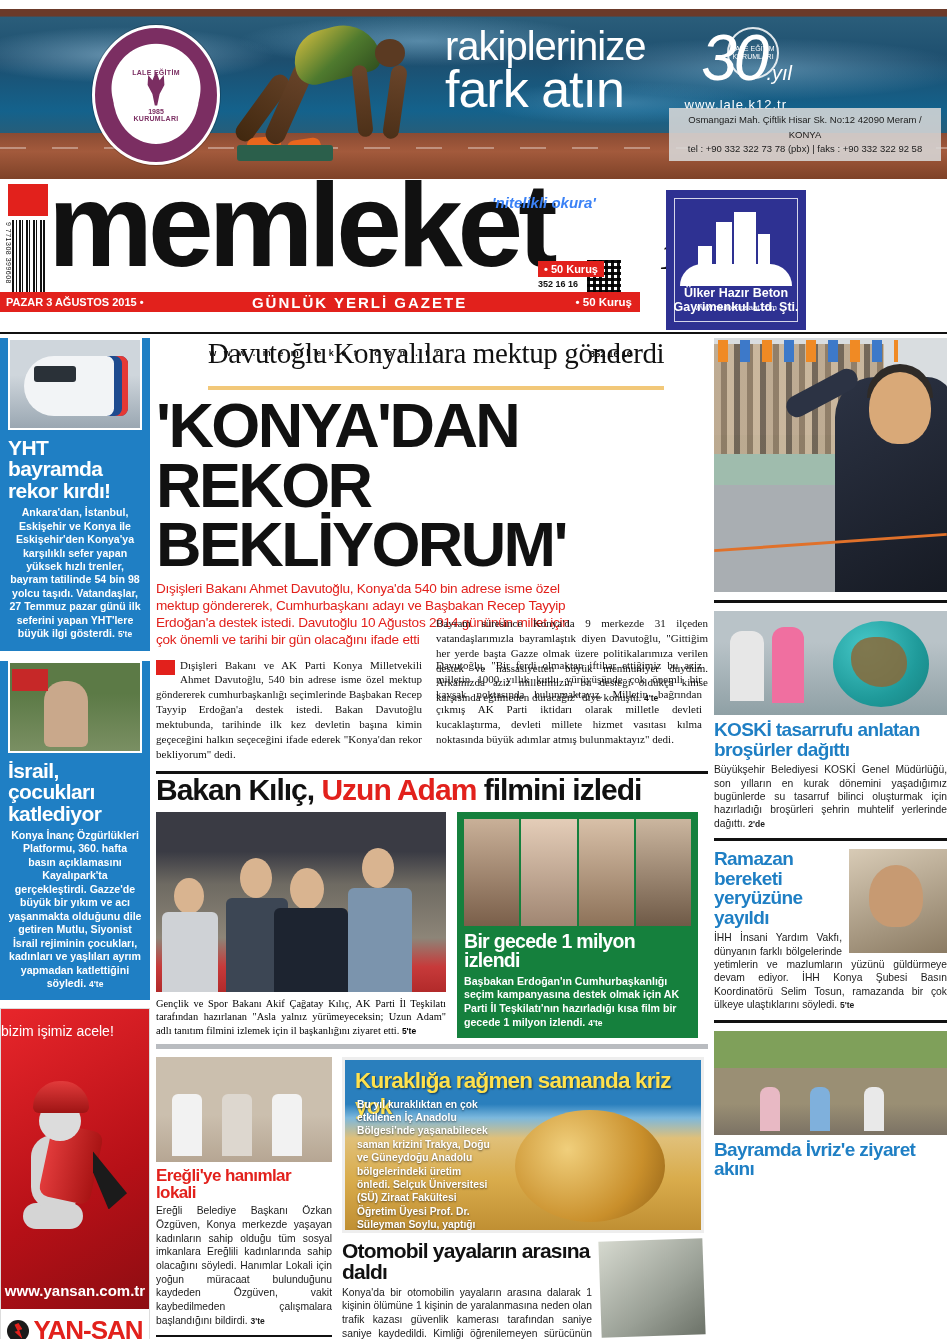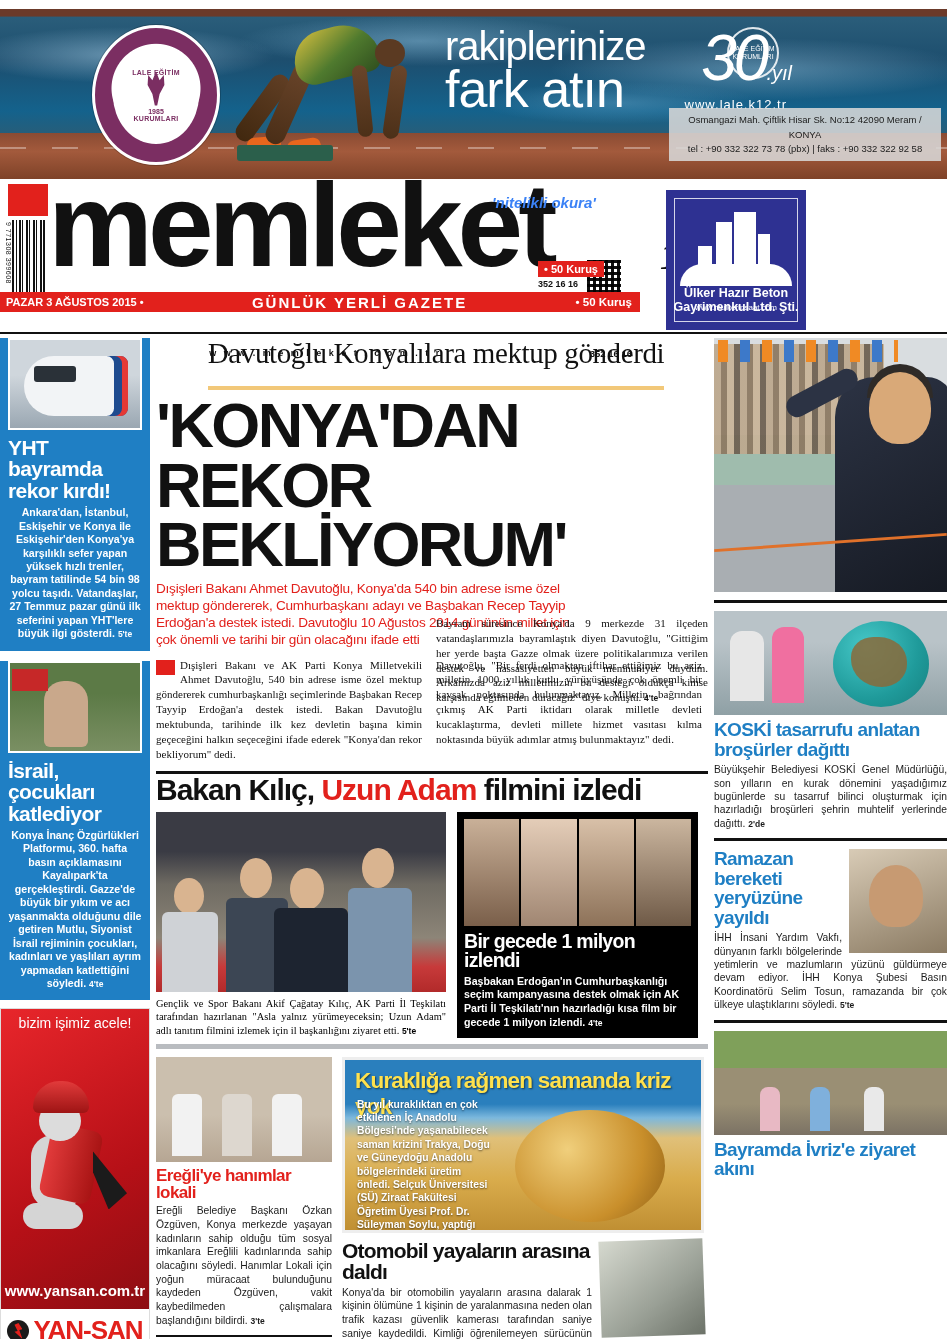--- a/index.html
+++ b/index.html
@@ -209,21 +209,21 @@
   .blue-box p .pg { font-size: 8.5px; }
   .blue-gap { height: 10px; background: #fff; }
 
   .yansan {
     margin-top: 8px; width: 150px; background: #fff; border: 1px solid #ddd;
   }
   .yansan .top {
     height: 300px; background: linear-gradient(150deg,#e8262b 0%, #b61017 60%, #8d0d12 100%);
     position: relative; overflow: hidden;
   }
-  .yansan .slogan { position: absolute; left: 0; top: 6px; width: 100%; text-align: center; color: #fff; font-size: 14px; }
+  .yansan .slogan { position: absolute; left: 0; top: 14px; width: 100%; text-align: left; color: #fff; font-size: 14px; }
   .yansan .fig-head { position: absolute; left: 38px; top: 92px; width: 42px; height: 40px; background: #dcdcdc; border-radius: 50%; }
   .yansan .helmet { position: absolute; left: 32px; top: 72px; width: 56px; height: 32px; background: linear-gradient(to bottom,#e23b3b,#9e1414); border-radius: 28px 28px 6px 6px; }
   .yansan .fig-body { position: absolute; left: 30px; top: 126px; width: 52px; height: 74px; background: #d5d5d5; border-radius: 22px; }
   .yansan .ext { position: absolute; left: 44px; top: 118px; width: 52px; height: 74px; background: linear-gradient(to right,#e23b3b,#a81414); border-radius: 10px; transform: rotate(12deg); }
   .yansan .nozzle { position: absolute; left: 92px; top: 142px; width: 34px; height: 58px; background: #1b1b1b; clip-path: polygon(0 0, 100% 72%, 46% 100%, 0 36%); }
   .yansan .leg { position: absolute; left: 22px; top: 194px; width: 60px; height: 26px; background: #d5d5d5; border-radius: 16px; }
   .yansan .url { position: absolute; left: 0; bottom: 10px; width: 100%; text-align: center; color: #fff; font-size: 15px; font-weight: bold; }
   .yansan .brandrow { display: flex; align-items: center; justify-content: center; gap: 4px; padding: 6px 0 0; }
   .yansan .mark { width: 22px; height: 22px; border-radius: 50%; background: #1b1b1b; position: relative; }
   .yansan .mark::after { content:""; position:absolute; left:7px; top:3px; width:8px; height:16px; background:#e2211c; clip-path: polygon(50% 0,100% 40%,60% 45%,100% 100%,0 55%,40% 50%,0 12%); }
@@ -262,21 +262,21 @@
   .kilic-title .red { color: #e2211c; }
   .kilic-row { display: flex; gap: 11px; margin-top: 7px; }
   .kilic-photo {
     width: 290px; height: 180px; position: relative; overflow: hidden;
     background: linear-gradient(to bottom,#3a3b44 0 22%, #6e6a62 40%, #8d8578 70%, #c73a3a 86%, #b22a2a 100%);
   }
   .kilic-photo .hd { position: absolute; border-radius: 50%; background: #d9b490; }
   .kilic-photo .su { position: absolute; background: #2b3342; border-radius: 6px 6px 0 0; }
   .kilic-cap { font-family: "Liberation Serif", serif; font-size: 10.4px; line-height: 1.32; text-align: justify; margin-top: 5px; width: 290px; }
 
-  .purple-card { width: 241px; background: #000000; padding: 7px; }
+  .purple-card { width: 241px; background: #15803d; padding: 7px; }
   .purple-card .imgs { display: flex; gap: 2px; height: 107px; }
   .purple-card .imgs div { flex: 1; }
   .pk1 { background: linear-gradient(to bottom,#c9b098,#7a5f4a); }
   .pk2 { background: linear-gradient(to bottom,#e4cdb8,#a08672); }
   .pk3 { background: linear-gradient(to bottom,#d8c0a8,#8d7259); }
   .pk4 { background: linear-gradient(to bottom,#cbb69f,#6f5a47); }
   .purple-card h3 { color: #fff; font-size: 19.5px; font-weight: bold; margin: 6px 0 4px; letter-spacing: -.7px; line-height: 1; }
   .purple-card p { color: #fff; font-size: 10.6px; line-height: 1.3; font-weight: bold; }
 
   

